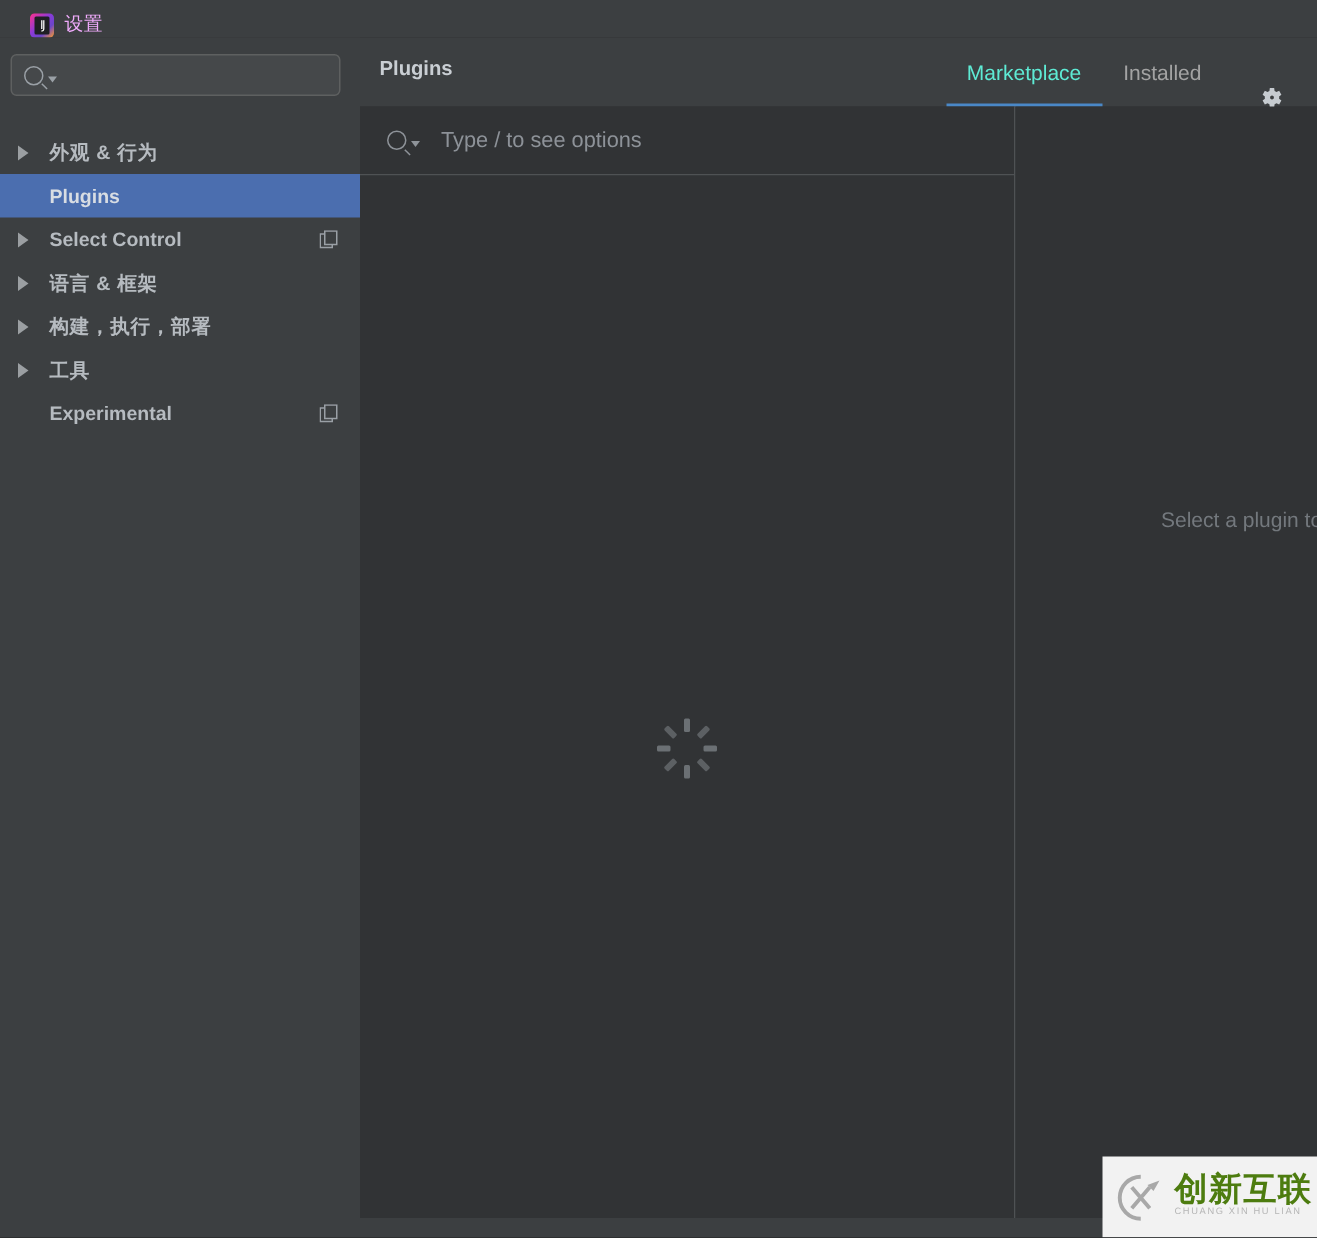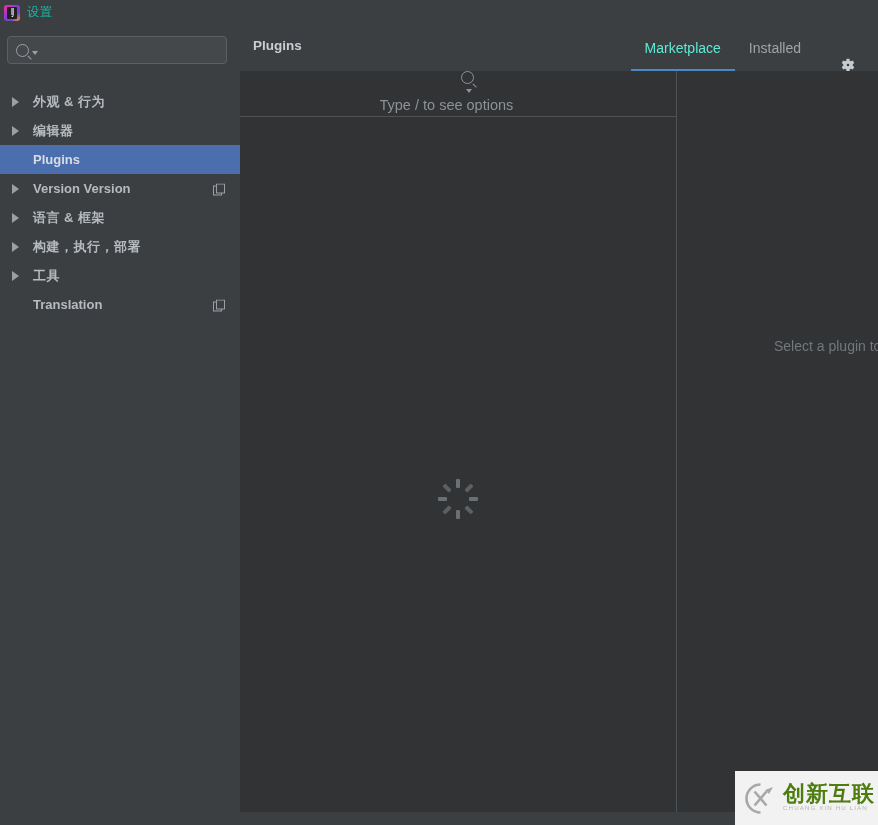--- a/index.html
+++ b/index.html
@@ -19,22 +19,22 @@
     background: #313335;
   }
 
   
   .titlebar {
     position: absolute;
     left: 0; top: 0;
     width: 878px; height: 25px;
     background: #3c3f41;
     display: flex;
-    align-items: center;
-    padding-left: 4px;
+    align-items: flex-end;
+    padding-left: 20px;
     box-sizing: border-box;
   }
   .app-icon {
     width: 16px; height: 16px;
     border-radius: 3px;
     position: relative;
     overflow: hidden;
     flex: 0 0 auto;
     background: linear-gradient(135deg, #ff318c 0%, #8a3ad8 45%, #6b46c9 70%, #ff9d28 100%);
     margin-right: 7px;
@@ -54,21 +54,21 @@
     z-index: 3;
     font-size: 8px;
     color: #ffffff;
     line-height: 16px;
     text-align: center;
     letter-spacing: -1px;
     font-family: "DejaVu Sans", sans-serif;
   }
   .titlebar-text {
     font-size: 12.5px;
-    color: #14b8a6;
+    color: #f0abfc;
     letter-spacing: 0.3px;
   }
 
   
   .sidebar {
     position: absolute;
     left: 0; top: 25px;
     width: 240px;
     height: 787px;
     background: #3c3f41;
@@ -225,21 +225,20 @@
 
   .search-row {
     position: absolute;
     left: 0; top: 46px;
     width: 436px; height: 45px;
     background: #313335;
     display: flex;
     align-items: center;
     padding-left: 18px;
     box-sizing: border-box;
-    flex-direction: column;
   }
   .search-row .mag { border-color: #8e9399; }
   .search-row .mag::after { background: #8e9399; }
   .search-row .mag-caret { border-top-color: #8e9399; }
   .plugin-search-input {
     flex: 1 1 auto;
     background: transparent;
     border: none;
     outline: none;
     color: #b2b7bc;
@@ -377,37 +376,31 @@
     <div class="tree">
 
       <div class="tree-row">
         <span class="tree-arrow">
             <span class="tri"></span>
           </span>
         <span class="tree-label cjk">外观 &amp; 行为</span>
       </div>
 
 
+
+      <div class="tree-row selected">
+        <span class="tree-arrow"></span>
+        <span class="tree-label">Plugins</span>
+      </div>
+
       <div class="tree-row">
         <span class="tree-arrow">
             <span class="tri"></span>
           </span>
-        <span class="tree-label cjk">编辑器</span>
-      </div>
-
-      <div class="tree-row selected">
-        <span class="tree-arrow"></span>
-        <span class="tree-label">Plugins</span>
-      </div>
-
-      <div class="tree-row">
-        <span class="tree-arrow">
-            <span class="tri"></span>
-          </span>
-        <span class="tree-label">Version Version</span>
+        <span class="tree-label">Select Control</span>
         <span class="copy-icon">
           <svg width="13" height="13" viewBox="0 0 13 13">
             <rect x="0.5" y="2.5" width="8" height="9" fill="none" stroke="#9aa0a6" stroke-width="1"></rect>
             <rect x="3.5" y="0.5" width="8" height="9" fill="#3c3f41" stroke="#9aa0a6" stroke-width="1"></rect>
           </svg>
         </span>
       </div>
 
       <div class="tree-row">
         <span class="tree-arrow">
@@ -426,21 +419,21 @@
       <div class="tree-row">
         <span class="tree-arrow">
             <span class="tri"></span>
           </span>
         <span class="tree-label cjk">工具</span>
       </div>
 
 
       <div class="tree-row">
         <span class="tree-arrow"></span>
-        <span class="tree-label">Translation</span>
+        <span class="tree-label">Experimental</span>
         <span class="copy-icon">
           <svg width="13" height="13" viewBox="0 0 13 13">
             <rect x="0.5" y="2.5" width="8" height="9" fill="none" stroke="#9aa0a6" stroke-width="1"></rect>
             <rect x="3.5" y="0.5" width="8" height="9" fill="#3c3f41" stroke="#9aa0a6" stroke-width="1"></rect>
           </svg>
         </span>
       </div>
 
     </div>
   </div>

